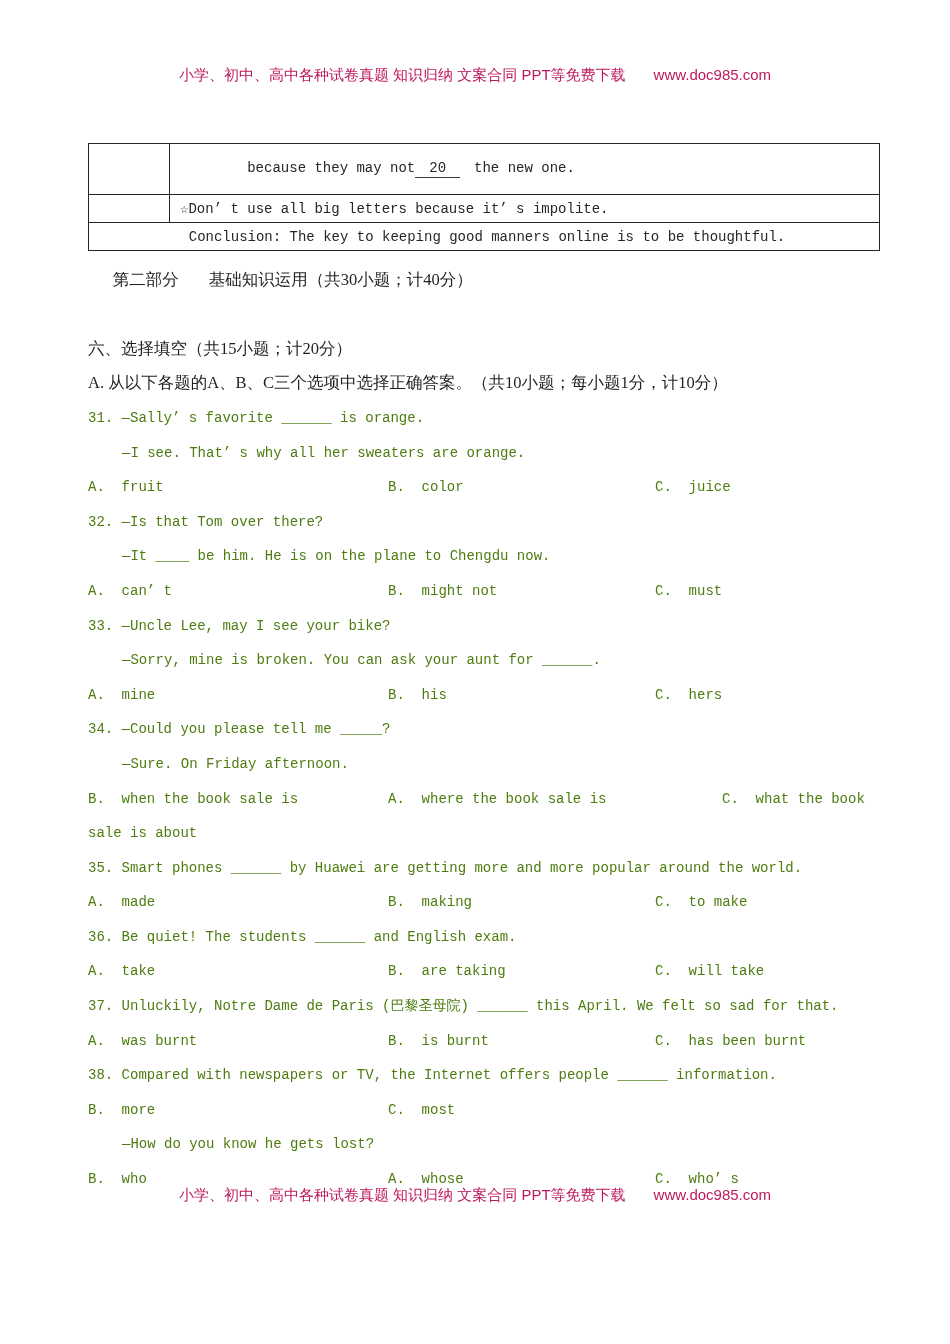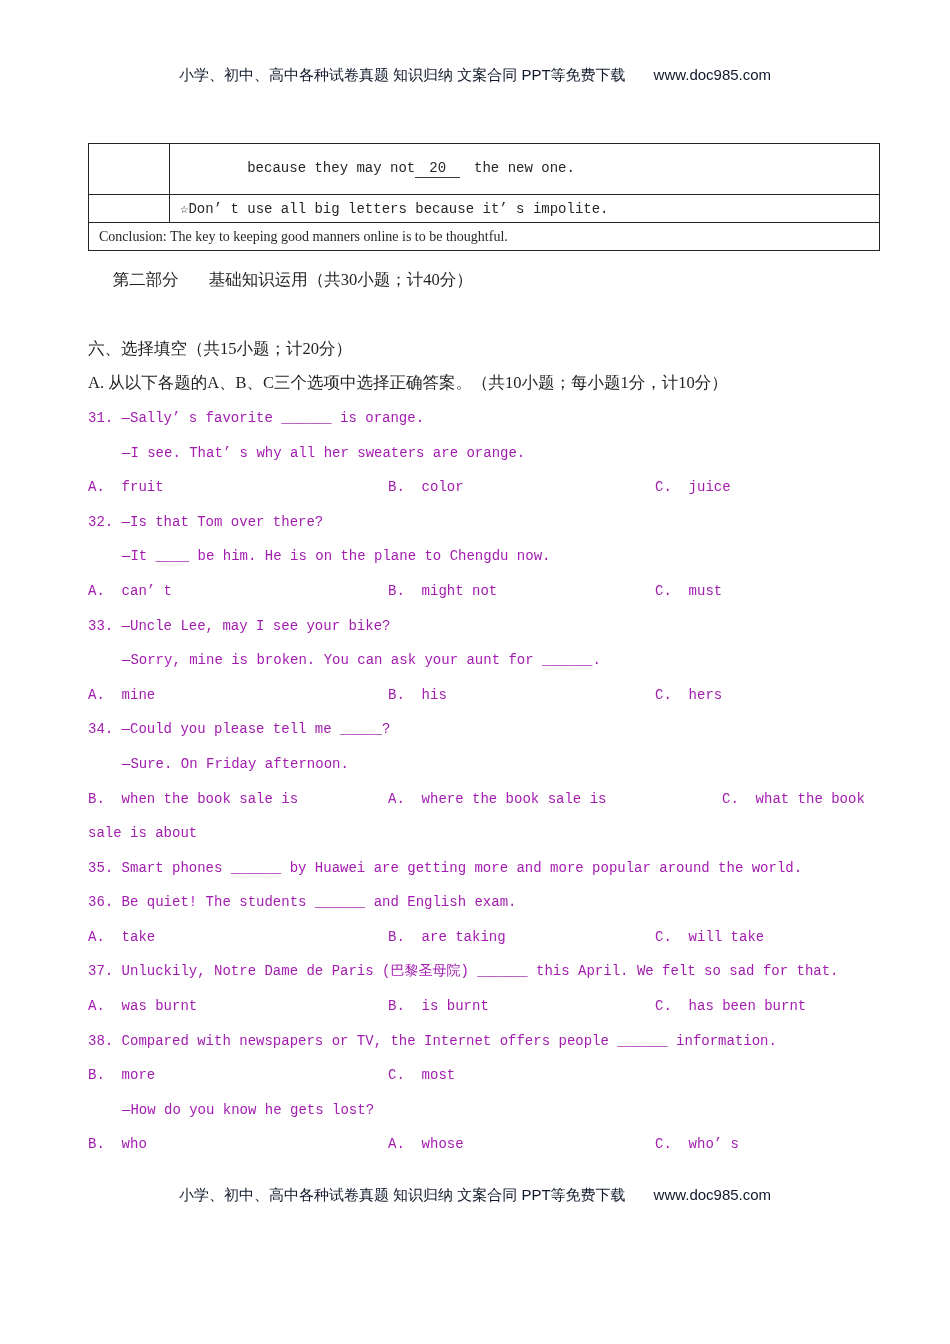--- a/index.html
+++ b/index.html
@@ -15,21 +15,21 @@
   .site-line {
     position: absolute;
     left: 0;
     right: 0;
     display: flex;
     justify-content: center;
     align-items: baseline;
     gap: 28px;
     font-family: "Liberation Sans", sans-serif;
     font-size: 15px;
-    color: #0f172a;
+    color: #be185d;
     white-space: pre;
   }
   .site-line.top { top: 66px; }
   .site-line.bottom { top: 1186px; }
 
   table.notes {
     position: absolute;
     top: 143px;
     left: 88px;
     width: 792px;
@@ -38,40 +38,40 @@
   }
   table.notes td {
     border: 1.5px solid #242424;
     height: 27px;
     font-size: 14px;
     padding: 0 4px 0 10px;
     white-space: pre;
     vertical-align: middle;
   }
   td.stub { width: 66px; padding: 0; }
-  td.conclusion { text-align: left; padding: 0; font-family: Liberation Serif, serif; }
+  td.conclusion { text-align: center; padding: 0; }
   .blank-num {
     display: inline-block;
     border-bottom: 1.5px solid #3a3a3a;
     padding: 0 14px;
     line-height: 17px;
   }
   .row1-suffix { margin-left: 14px; }
 
   .content {
     position: absolute;
     top: 228px;
     left: 88px;
     width: 778px;
   }
   .line {
     line-height: 34.6px;
     font-size: 14px;
     white-space: pre-wrap;
-    color: #a21caf;
+    color: #4d7c0f;
   }
   .cn {
     font-family: "Liberation Serif", serif;
     font-size: 16.5px;
     color: #1f1f1f;
   }
   .cn .gap { margin-left: 30px; margin-top: 34px; }
   .indent { padding-left: 34px; }
   .opts {
     display: grid;
@@ -156,20 +156,25 @@
       <div class="line opts opts-wide">
         <span>B.  when the book sale is</span>
         <span>A.  where the book sale is</span>
         <span>C.  what the book</span>
       </div>
       <div class="line">sale is about</div>
     </div>
 
     <div>
       <div class="line">35. Smart phones ______ by Huawei are getting more and more popular around the world.</div>
+      <div class="line opts">
+        <span>A.  made</span>
+        <span>B.  making</span>
+        <span>C.  to make</span>
+      </div>
     </div>
 
     <div>
       <div class="line">36. Be quiet! The students ______ and English exam.</div>
       <div class="line opts">
         <span>A.  take</span>
         <span>B.  are taking</span>
         <span>C.  will take</span>
       </div>
     </div>

